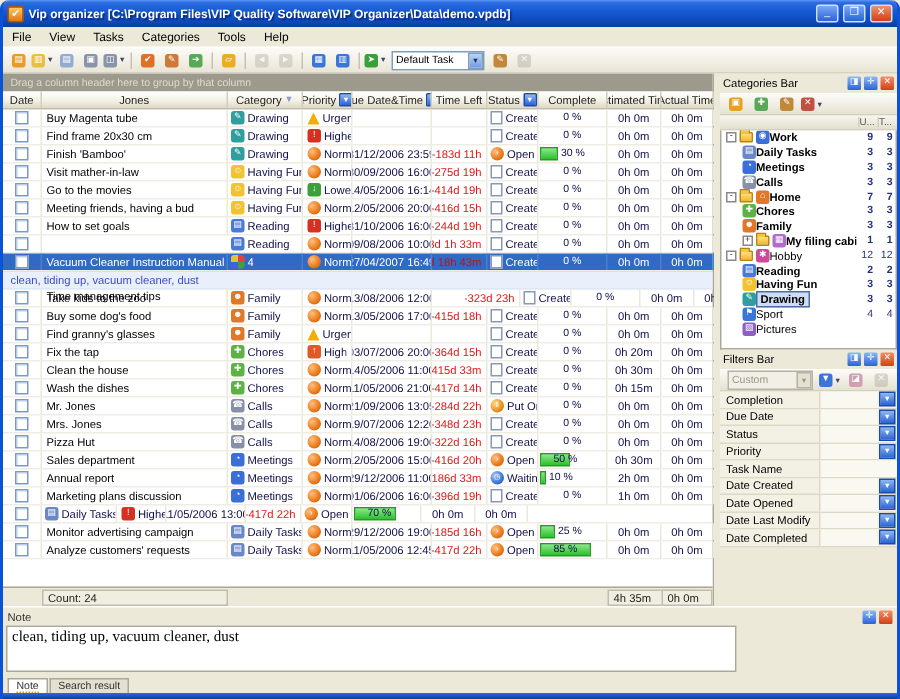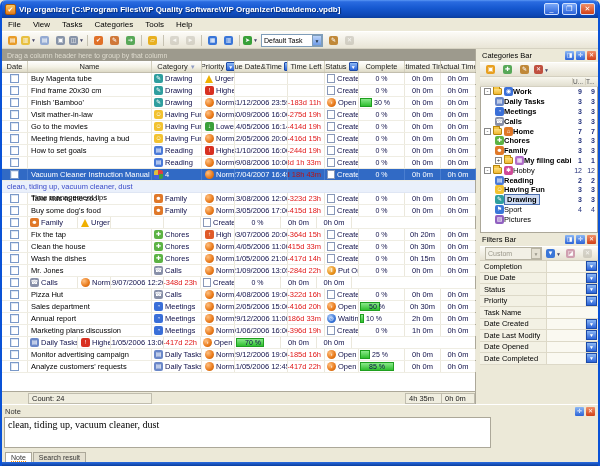--- a/index.html
+++ b/index.html
@@ -192,21 +192,21 @@
 
     <div class="gridarea">
       <div class="groupbar">
         <span>Drag a column header here to group by that column</span>
       </div>
       <div class="gheader" id="grid-header">
           <div class="gh" style="width: 26px;">
             <span>Date</span>
           </div>
           <div class="gh" style="width: 124px;">
-            <span>Name</span>
+            <span>Jones</span>
           </div>
           <div class="gh" style="width: 50px;">
             <span>Category</span>
             <span class="funnel">▼</span>
           </div>
           <div class="gh" style="width: 33px;">
             <span>Priority</span>
             <span class="harrow">▼</span>
           </div>
           <div class="gh" style="width: 53px;">
@@ -483,21 +483,21 @@
             <div class="cell cname" style="width: 124px;">Take kids to the zoo</div>
             <div class="cell ccat" style="width: 50px;">
               <span class="chip" style="background: rgb(224, 120, 40);">☻</span>
               <span class="iclbl">Family</span>
             </div>
             <div class="cell cpri" style="width: 33px;">
               <span class="ball"></span>
               <span class="iclbl">Normal</span>
             </div>
             <div class="cell ccenter" style="width: 53px;">13/08/2006 12:00</div>
-            <div class="cell ctl" style="width: 37px;">-323d 23h</div>
+            <div class="cell ctl" style="width: 37px; margin-left: 22px;">-323d 23h</div>
             <div class="cell cstat" style="width: 34px;">
               <span class="page"></span>
               <span class="iclbl">Created</span>
             </div>
             <div class="cell" style="width: 46px;">
               <span class="pbarwrap">
                 <span class="plbl" style="left: 0px; right: 0px; justify-content: center;">0 %</span>
               </span>
             </div>
             <div class="cell ccenter" style="width: 36px;">0h 0m</div>
@@ -527,20 +527,21 @@
                 <span class="plbl" style="left: 0px; right: 0px; justify-content: center;">0 %</span>
               </span>
             </div>
             <div class="cell ccenter" style="width: 36px;">0h 0m</div>
             <div class="cell ccenter" style="width: 35px;">0h 0m</div>
           </div>
           <div class="trow">
             <div class="cell ccenter" style="width: 26px;">
               <span class="checkbox"></span>
             </div>
+            <div class="cell cname" style="width: 124px;">Find granny's glasses</div>
             <div class="cell ccat" style="width: 50px;">
               <span class="chip" style="background: rgb(224, 120, 40);">☻</span>
               <span class="iclbl">Family</span>
             </div>
             <div class="cell cpri" style="width: 33px;">
               <span class="tri"></span>
               <span class="iclbl">Urgent</span>
             </div>
             <div class="cell ccenter" style="width: 53px;"></div>
             <div class="cell ctl" style="width: 37px;"></div>
@@ -661,20 +662,21 @@
                 <span class="plbl" style="left: 0px; right: 0px; justify-content: center;">0 %</span>
               </span>
             </div>
             <div class="cell ccenter" style="width: 36px;">0h 0m</div>
             <div class="cell ccenter" style="width: 35px;">0h 0m</div>
           </div>
           <div class="trow">
             <div class="cell ccenter" style="width: 26px;">
               <span class="checkbox"></span>
             </div>
+            <div class="cell cname" style="width: 124px;">Mrs. Jones</div>
             <div class="cell ccat" style="width: 50px;">
               <span class="chip" style="background: rgb(136, 144, 168);">☎</span>
               <span class="iclbl">Calls</span>
             </div>
             <div class="cell cpri" style="width: 33px;">
               <span class="ball"></span>
               <span class="iclbl">Normal</span>
             </div>
             <div class="cell ccenter" style="width: 53px;">19/07/2006 12:20</div>
             <div class="cell ctl" style="width: 37px;">-348d 23h</div>
@@ -1091,26 +1093,26 @@
             <div class="frow">
               <span class="flbl">Task Name</span>
               <span class="fval"></span>
             </div>
             <div class="frow">
               <span class="flbl">Date Created</span>
               <span class="fval"></span>
               <span class="farrow">▼</span>
             </div>
             <div class="frow">
-              <span class="flbl">Date Last Modify</span>
+              <span class="flbl">Date Opened</span>
               <span class="fval"></span>
               <span class="farrow">▼</span>
             </div>
             <div class="frow">
-              <span class="flbl">Date Opened</span>
+              <span class="flbl">Date Last Modify</span>
               <span class="fval"></span>
               <span class="farrow">▼</span>
             </div>
             <div class="frow">
               <span class="flbl">Date Completed</span>
               <span class="fval"></span>
               <span class="farrow">▼</span>
             </div>
           </div>
       </div>

